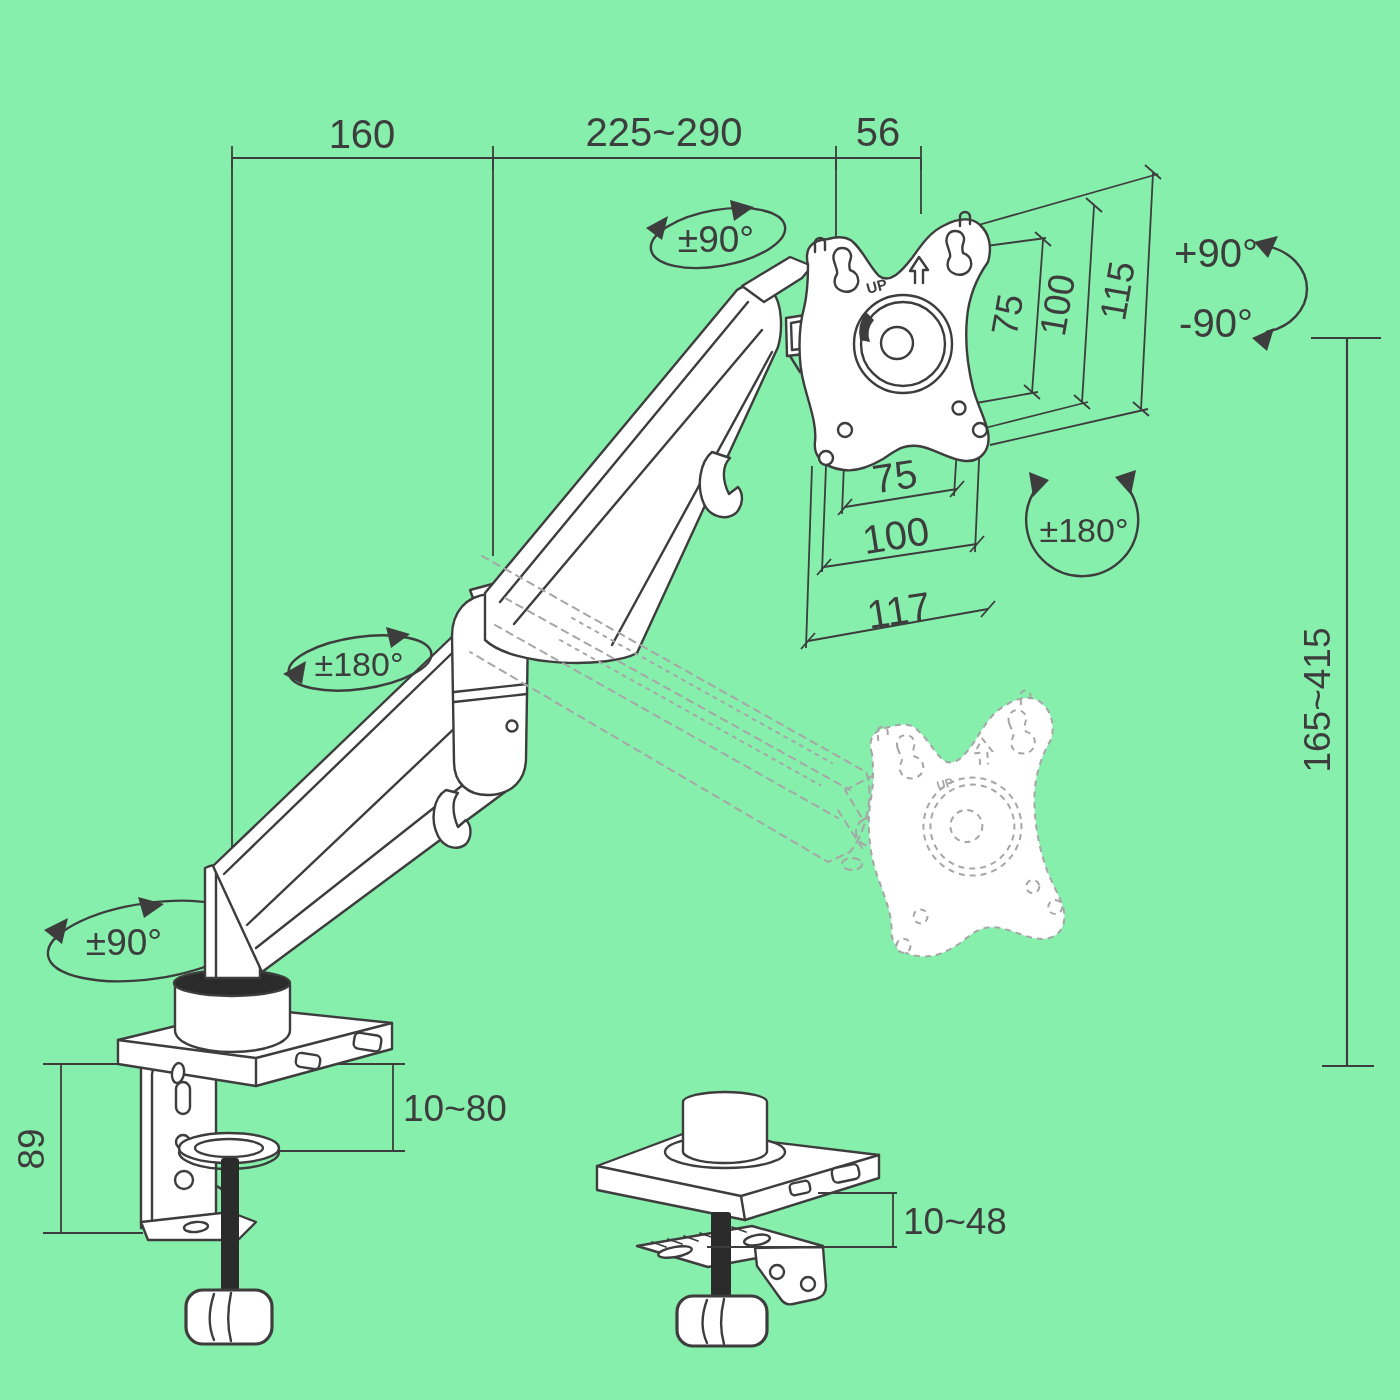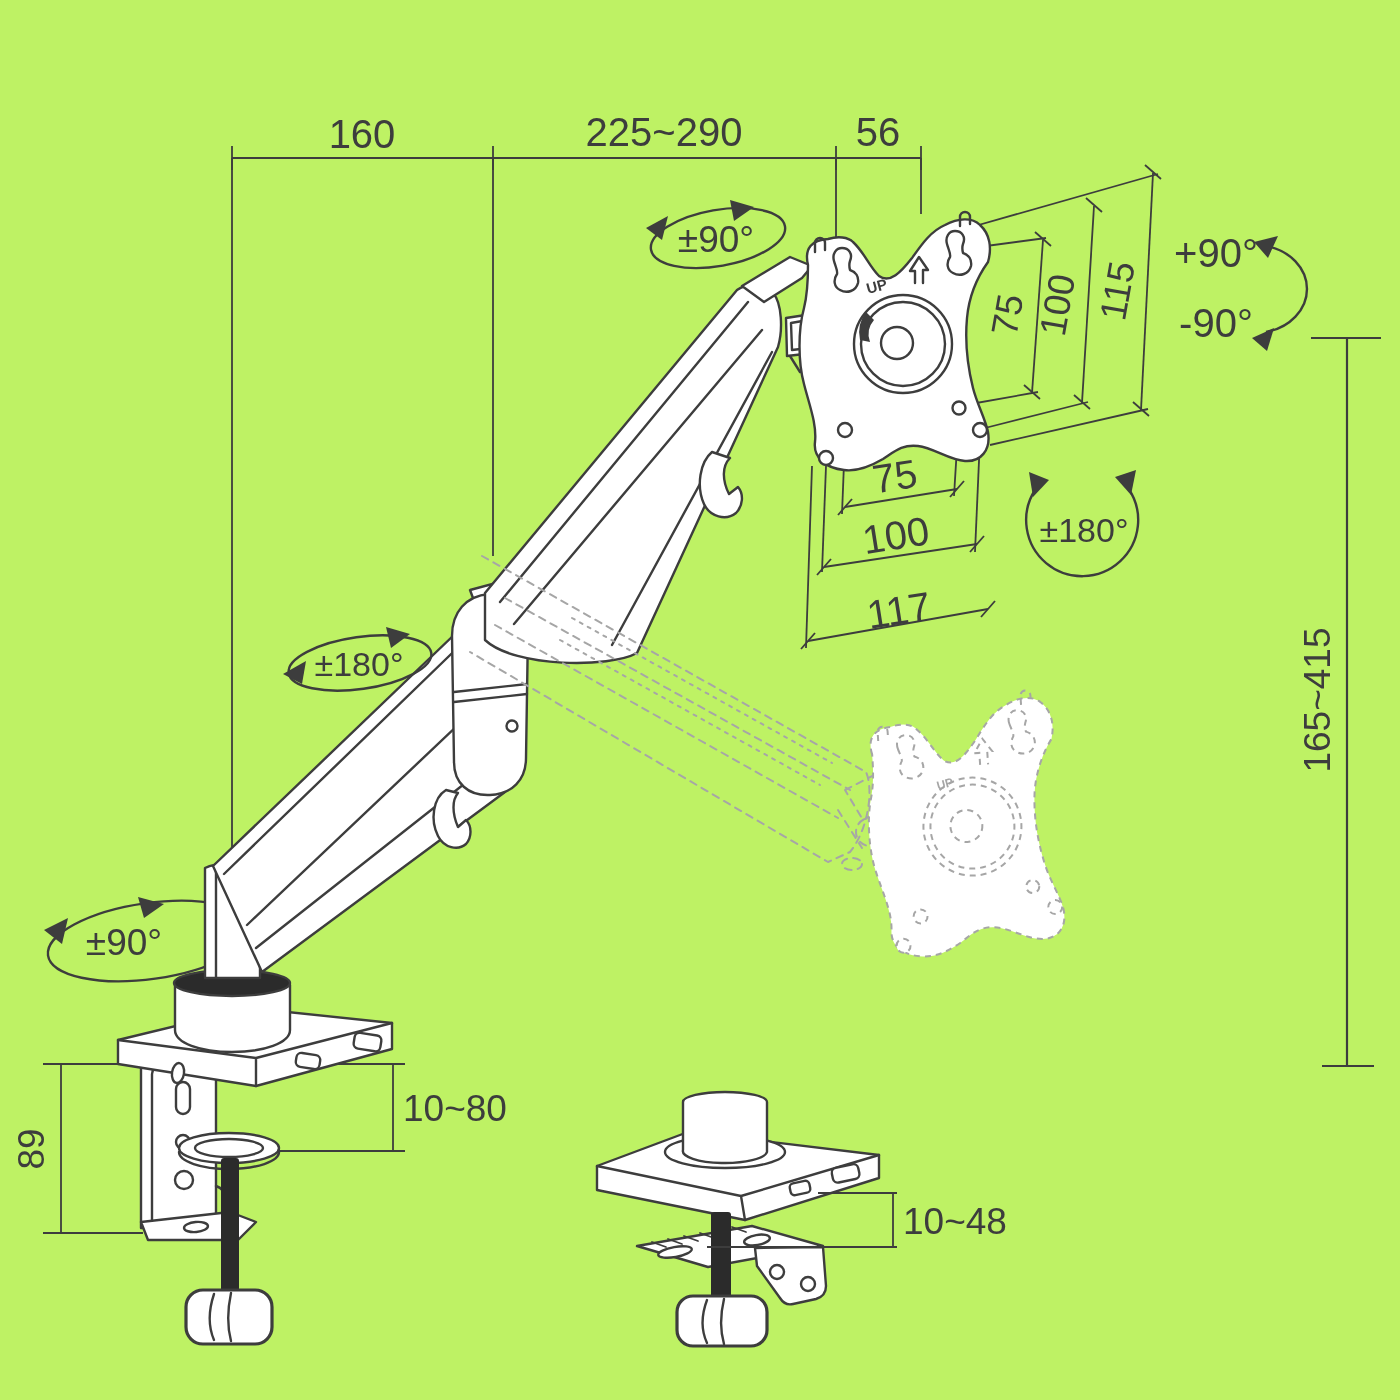--- a/index.html
+++ b/index.html
@@ -1,16 +1,16 @@
 <!DOCTYPE html>
 <html><head>
 <meta charset="utf-8">
 <style>
   html,body{margin:0;padding:0;background:#ffffff;}
-  .stage{width:1400px;height:1400px;position:relative;background:#bef264;overflow:hidden;}
+  .stage{width:1400px;height:1400px;position:relative;background:#86efac;overflow:hidden;}
   svg text{font-family:"Liberation Sans", sans-serif;fill:#3d3d3d;}
   .lbl{font-size:40px;}
   .lbl-m{font-size:37px;}
   .lbl-s{font-size:34px;}
   .up-lbl{font-size:15px;font-weight:bold;}
   .up-ghost{font-size:12px;fill:#a6a6a6;font-weight:bold;}
 </style>
 </head>
 <body>
 

